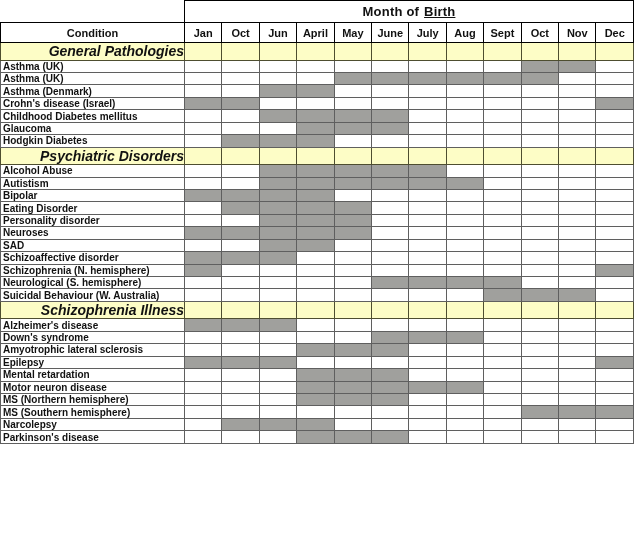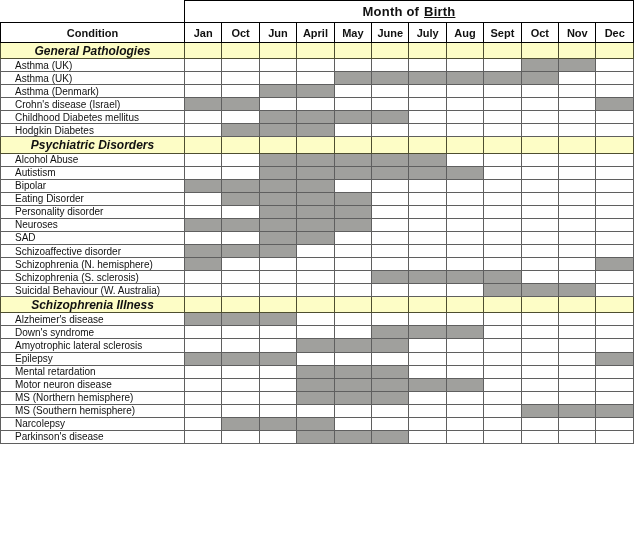--- a/index.html
+++ b/index.html
@@ -52,34 +52,34 @@
   }
 
   tbody td {
     border: 1px solid var(--grid);
     background: #fff;
     font-size: 10px;
     color: #111;
   }
   td.cond {
     text-align: left;
-    padding-left: 14px;
-    font-weight: normal;
+    padding-left: 2px;
+    font-weight: bold;
     white-space: nowrap;
     overflow: hidden;
   }
   tr.section td {
     background: var(--section-bg);
     border-color: #4e4e30;
   }
   tr.section td.sec-label {
     font-weight: bold;
     font-style: italic;
-    text-align: center;
-    font-size: 12px;
+    text-align: right;
+    font-size: 14px;
   }
   td.cell.shaded { background: var(--shaded); }
 </style>
 </head>
 <body>
 
 <table class="mob">
   <colgroup>
     <col class="cond-col">
     <col span="12">
@@ -192,20 +192,35 @@
         <td class="cell shaded"></td>
         <td class="cell shaded"></td>
         <td class="cell"></td>
         <td class="cell"></td>
         <td class="cell"></td>
         <td class="cell"></td>
         <td class="cell"></td>
         <td class="cell"></td>
       </tr>
       <tr>
+        <td class="cond">Glaucoma</td>
+        <td class="cell"></td>
+        <td class="cell"></td>
+        <td class="cell"></td>
+        <td class="cell shaded"></td>
+        <td class="cell shaded"></td>
+        <td class="cell shaded"></td>
+        <td class="cell"></td>
+        <td class="cell"></td>
+        <td class="cell"></td>
+        <td class="cell"></td>
+        <td class="cell"></td>
+        <td class="cell"></td>
+      </tr>
+      <tr>
         <td class="cond">Hodgkin Diabetes</td>
         <td class="cell"></td>
         <td class="cell shaded"></td>
         <td class="cell shaded"></td>
         <td class="cell shaded"></td>
         <td class="cell"></td>
         <td class="cell"></td>
         <td class="cell"></td>
         <td class="cell"></td>
         <td class="cell"></td>
@@ -357,21 +372,21 @@
         <td class="cell"></td>
         <td class="cell"></td>
         <td class="cell"></td>
         <td class="cell"></td>
         <td class="cell"></td>
         <td class="cell"></td>
         <td class="cell"></td>
         <td class="cell shaded"></td>
       </tr>
       <tr>
-        <td class="cond">Schizophrenia (S. sclerosis)</td>
+        <td class="cond">Neurological (S. hemisphere)</td>
         <td class="cell"></td>
         <td class="cell"></td>
         <td class="cell"></td>
         <td class="cell"></td>
         <td class="cell"></td>
         <td class="cell shaded"></td>
         <td class="cell shaded"></td>
         <td class="cell shaded"></td>
         <td class="cell shaded"></td>
         <td class="cell"></td>

